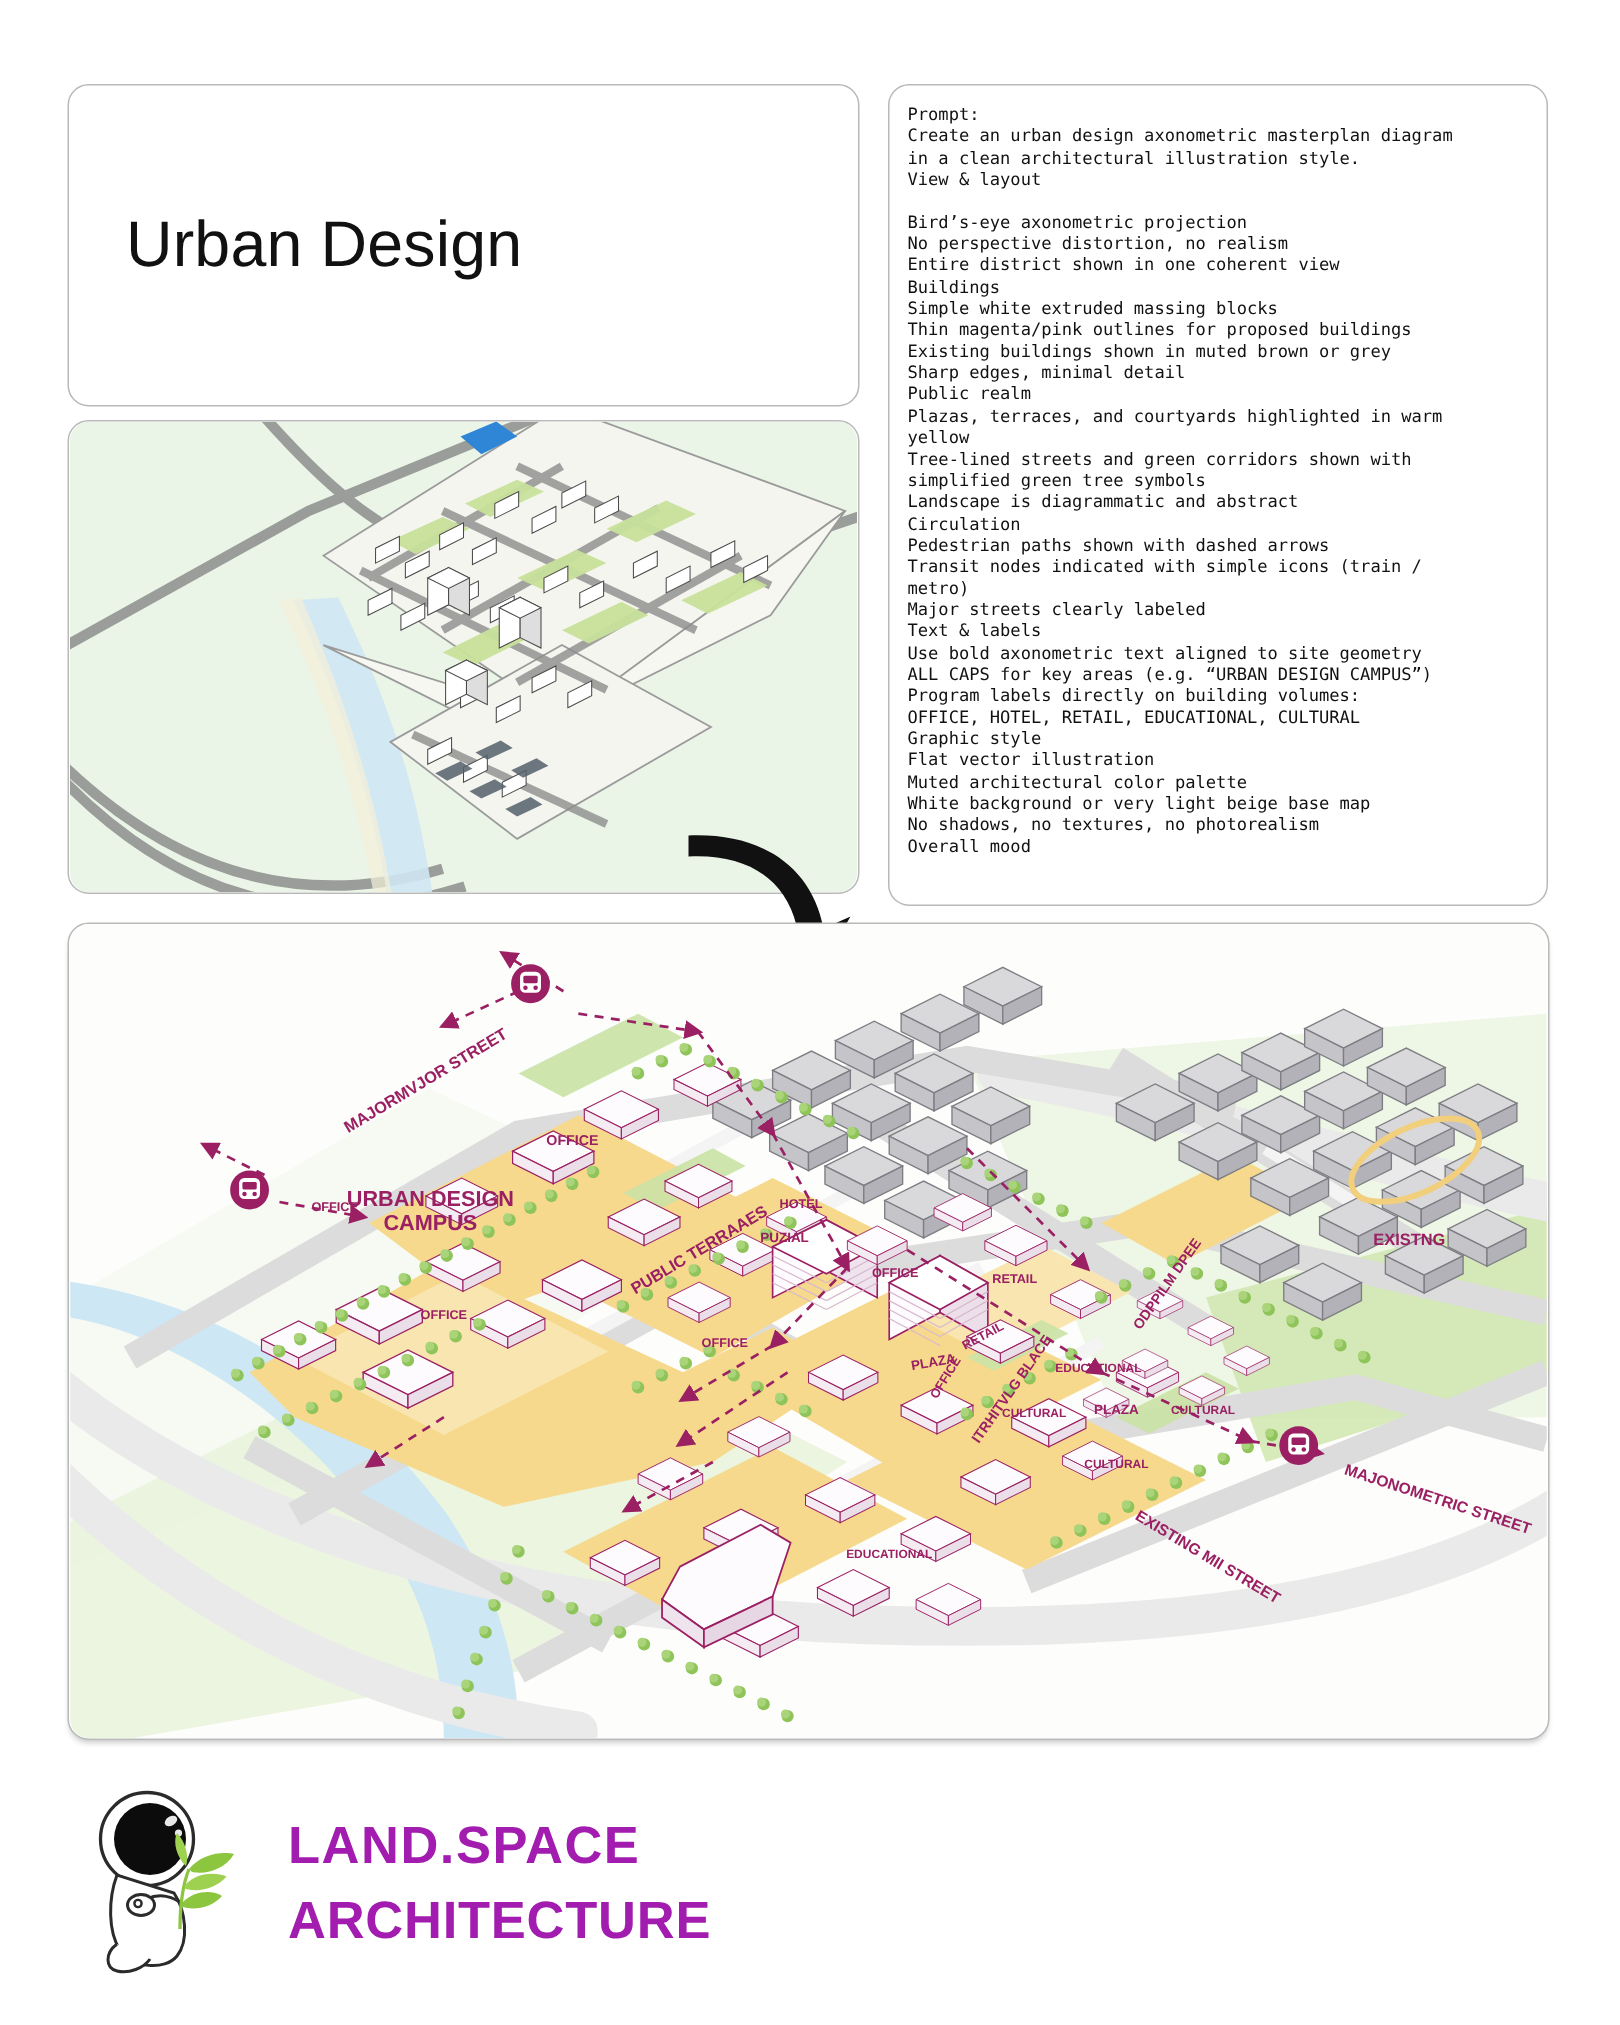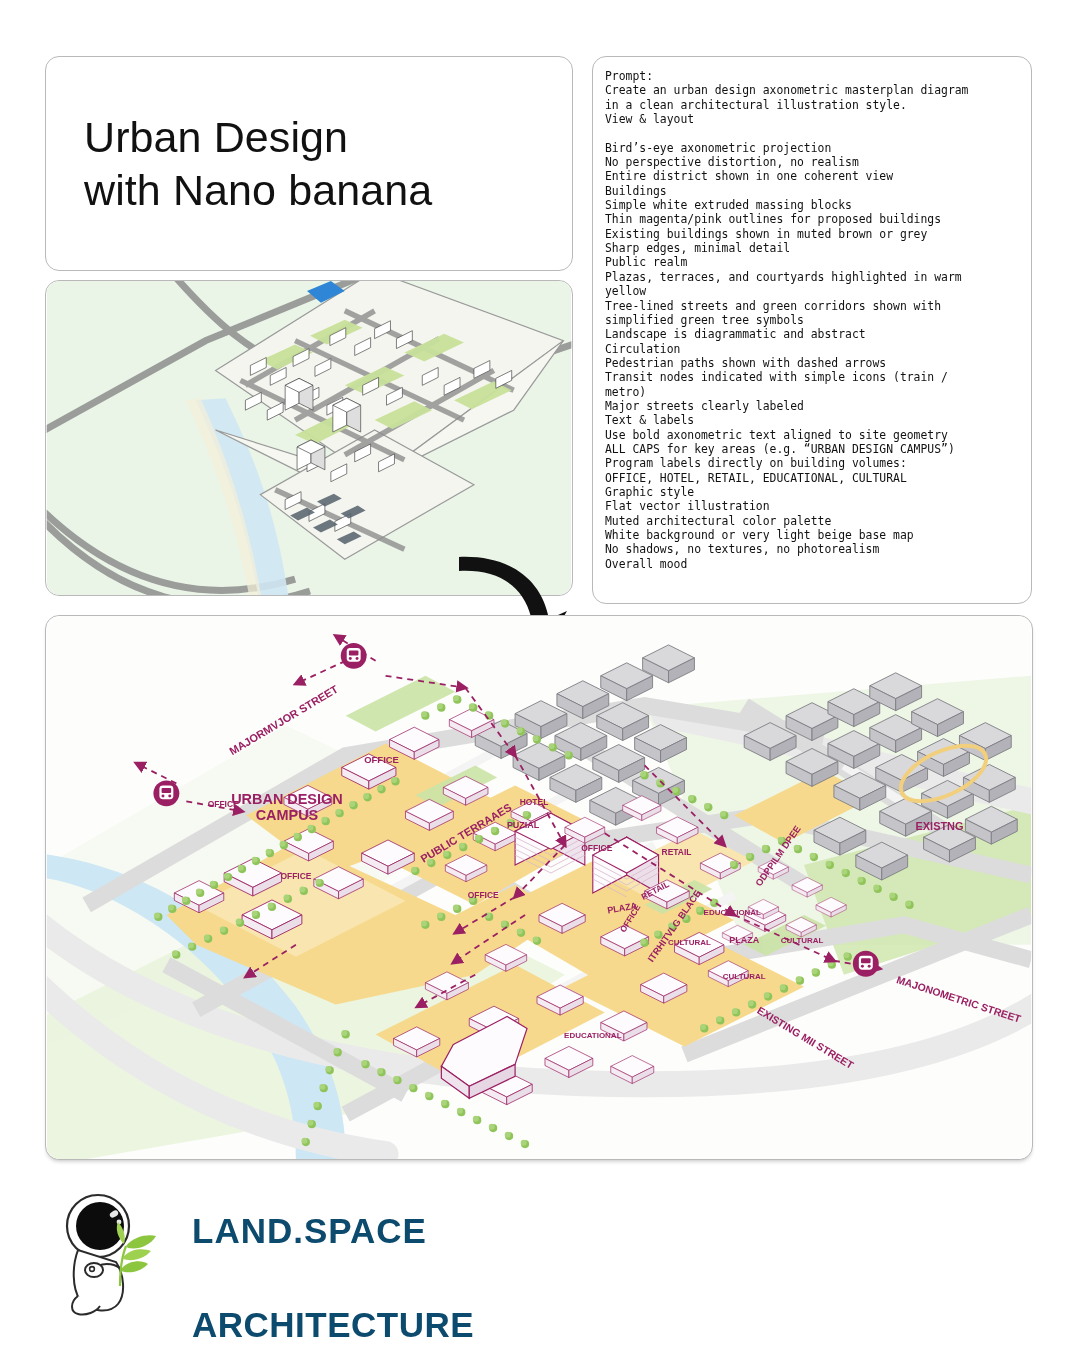--- a/index.html
+++ b/index.html
@@ -33,34 +33,33 @@
 
   
   #map-card{left:45px;top:615px;width:988px;height:545px;overflow:hidden;padding:0;
             box-shadow:0 3px 4px -2px rgba(0,0,0,.25);}
   #map-card svg{display:block;width:100%;height:100%;}
 
   
   #logo{position:absolute;left:52px;top:1192px;width:360px;height:130px;}
   #logo .mark{position:absolute;left:0;top:0;width:110px;height:128px;}
   #logo .words{position:absolute;left:140px;top:14px;}
-  #logo .words div{font-weight:bold;color:#0c4a6e;letter-spacing:1px;
+  #logo .words div{font-weight:bold;color:#a21caf;letter-spacing:1px;
                    font-size:35px;line-height:50px;}
-  #logo .words .l2{letter-spacing:.5px;margin-top:44px;}
+  #logo .words .l2{letter-spacing:.5px;}
 
   
   .mlab{font-family:"Liberation Sans",sans-serif;font-weight:bold;fill:#9b2063;}
 </style>
 </head>
 <body>
 
 <div class="panel" id="title-card">
   <div class="t">
     <div>Urban Design</div>
-    <div>with Nano banana</div>
   </div>
 </div>
 
 <div class="panel" id="prompt-card">
   <pre>Prompt:</pre>
   <pre>Create an urban design axonometric masterplan diagram
 in a clean architectural illustration style.
 View &amp; layout
 
 Bird’s-eye axonometric projection

